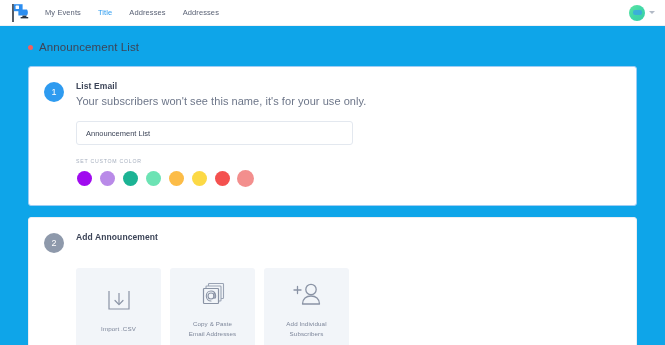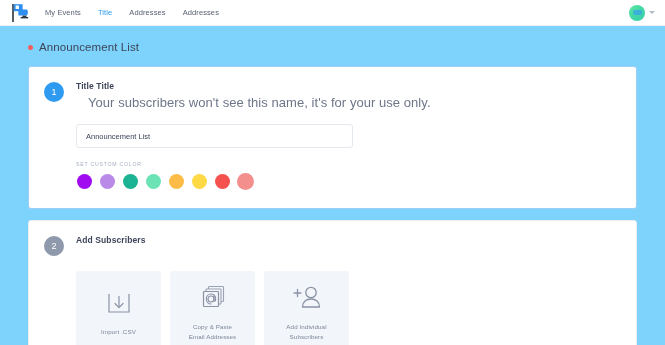--- a/index.html
+++ b/index.html
@@ -74,21 +74,21 @@
   .chev {
     width: 0; height: 0;
     border-left: 3px solid transparent;
     border-right: 3px solid transparent;
     border-top: 3px solid #b2bac6;
   }
 
   
   .page {
     padding: 0;
-    background: #7dd3fc;
+    background: #0ea5e9;
     height: 319px;
     box-sizing: border-box;
   }
   .page-title-row {
     display: flex;
     align-items: center;
     gap: 6px;
     padding: 15px 0 13px 28px;
   }
   .title-dot {
@@ -140,24 +140,23 @@
   .step-badge.grey { background: #8e99ab; }
   .step-text { margin-left: 12px; }
   .step-title {
     font-size: 8.5px;
     font-weight: bold;
     color: #3d4558;
     letter-spacing: .1px;
     margin-bottom: 4px;
   }
   .step-sub {
-    font-size: 13px;
+    font-size: 11px;
     color: #6d7689;
     letter-spacing: .05px;
-    margin-left: 12px;
   }
 
   
   .field-wrap { padding-left: 47px; margin-top: 14px; }
   .text-input {
     width: 277px;
     height: 24px;
     box-sizing: border-box;
     border: 1px solid #e3e8ef;
     border-radius: 3px;
@@ -271,21 +270,21 @@
   <div class="page-title-row">
     <div class="title-dot" style="background: rgb(241, 96, 94);"></div>
     <div class="page-title">Announcement List</div>
   </div>
 
   <div class="card step1">
 
     <div class="step-head">
       <div class="step-badge blue" style="background: rgb(46, 155, 240);">1</div>
       <div class="step-text">
-        <div class="step-title">Title Title</div>
+        <div class="step-title">List Email</div>
         <div class="step-sub">Your subscribers won't see this name, it's for your use only.</div>
       </div>
     </div>
 
     <div class="field-wrap">
       <input class="text-input" type="text" value="Announcement List" style="">
     </div>
 
     <div class="color-label">SET CUSTOM COLOR</div>
 
@@ -315,21 +314,21 @@
         <div class="swatch-dot" style="background: rgb(239, 106, 104); box-shadow: rgba(239, 106, 104, 0.5) 0px 0px 0px 2px;"></div>
       </div>
     </div>
   </div>
 
   <div class="card step2">
 
     <div class="step-head">
       <div class="step-badge grey" style="background: rgb(142, 153, 171);">2</div>
       <div class="step-text">
-        <div class="step-title">Add Subscribers</div>
+        <div class="step-title">Add Announcement</div>
       </div>
     </div>
 
     <div class="tiles">
 
       <div class="tile">
         <div class="tile-icon">
           <svg width="30" height="30" viewBox="0 0 30 30">
             <path d="M5 7 L5 25 L25 25 L25 7" stroke="#8a93a5" stroke-width="1.2" fill="none"></path>
             <path d="M15 9 L15 20" stroke="#8a93a5" stroke-width="1.2" fill="none"></path>

